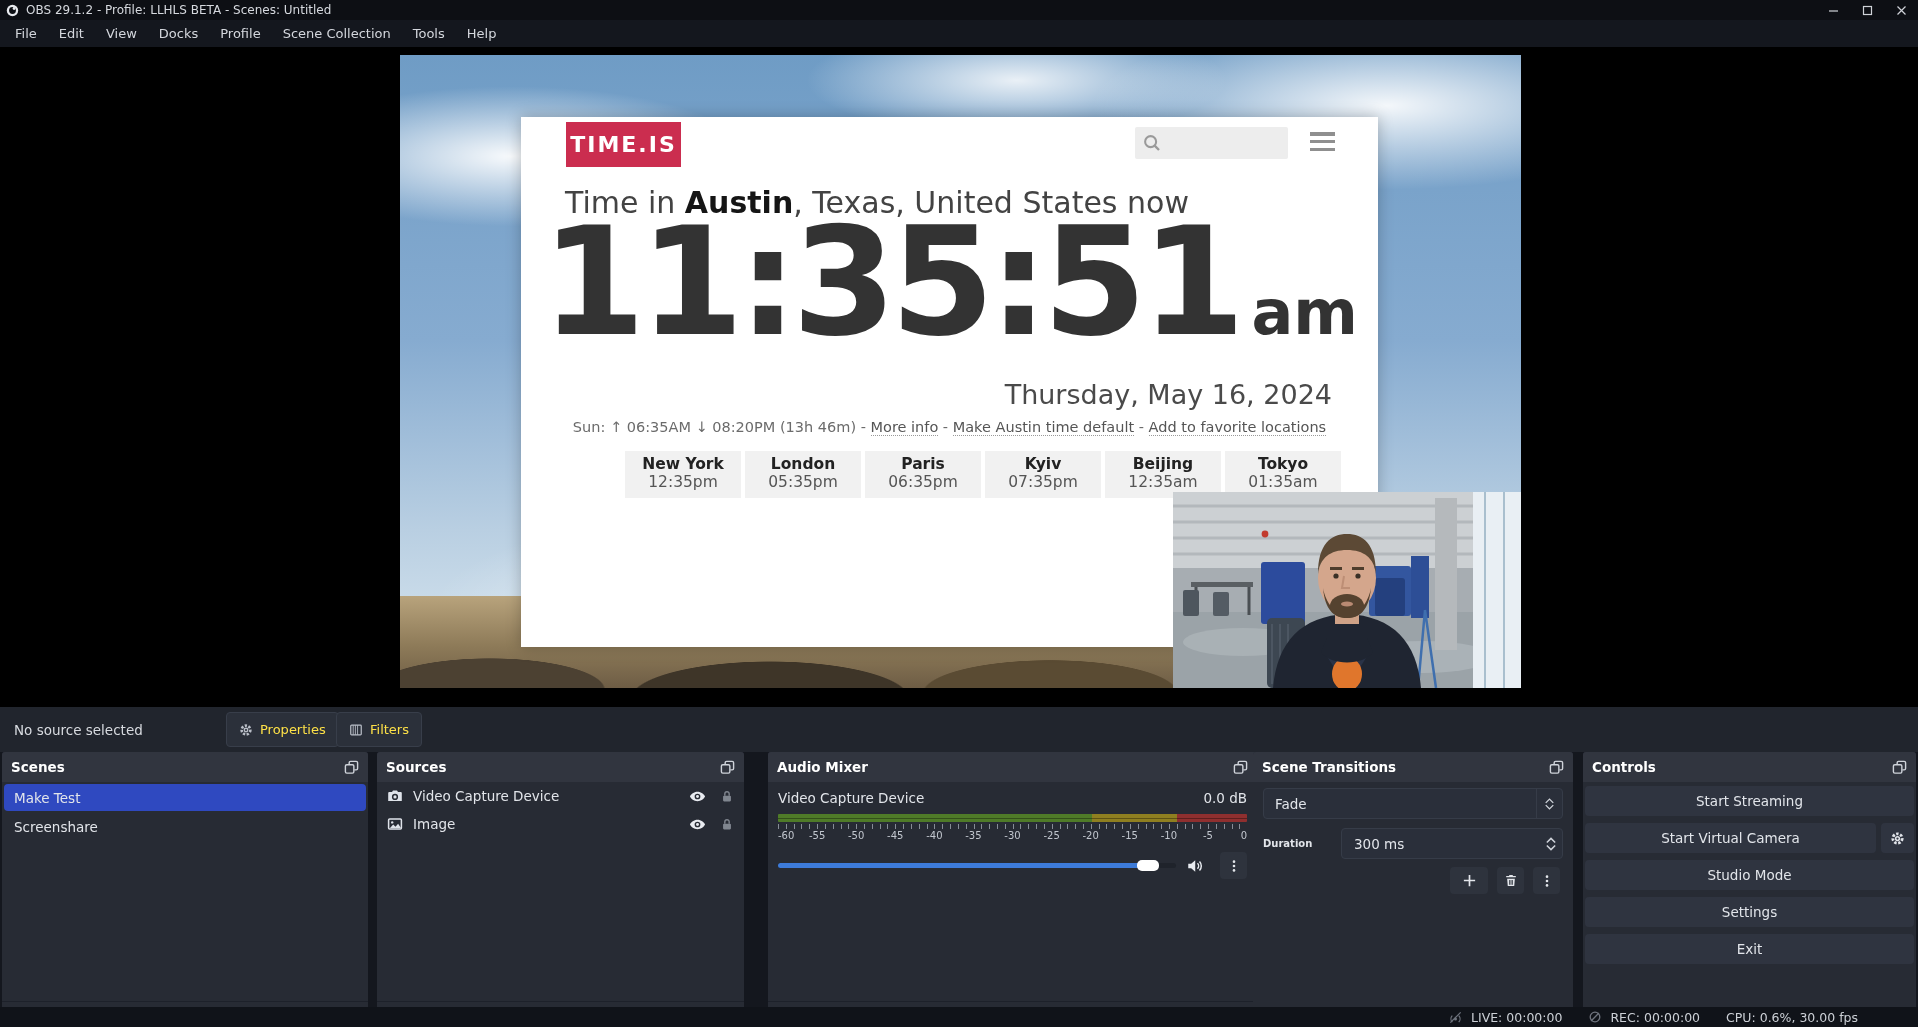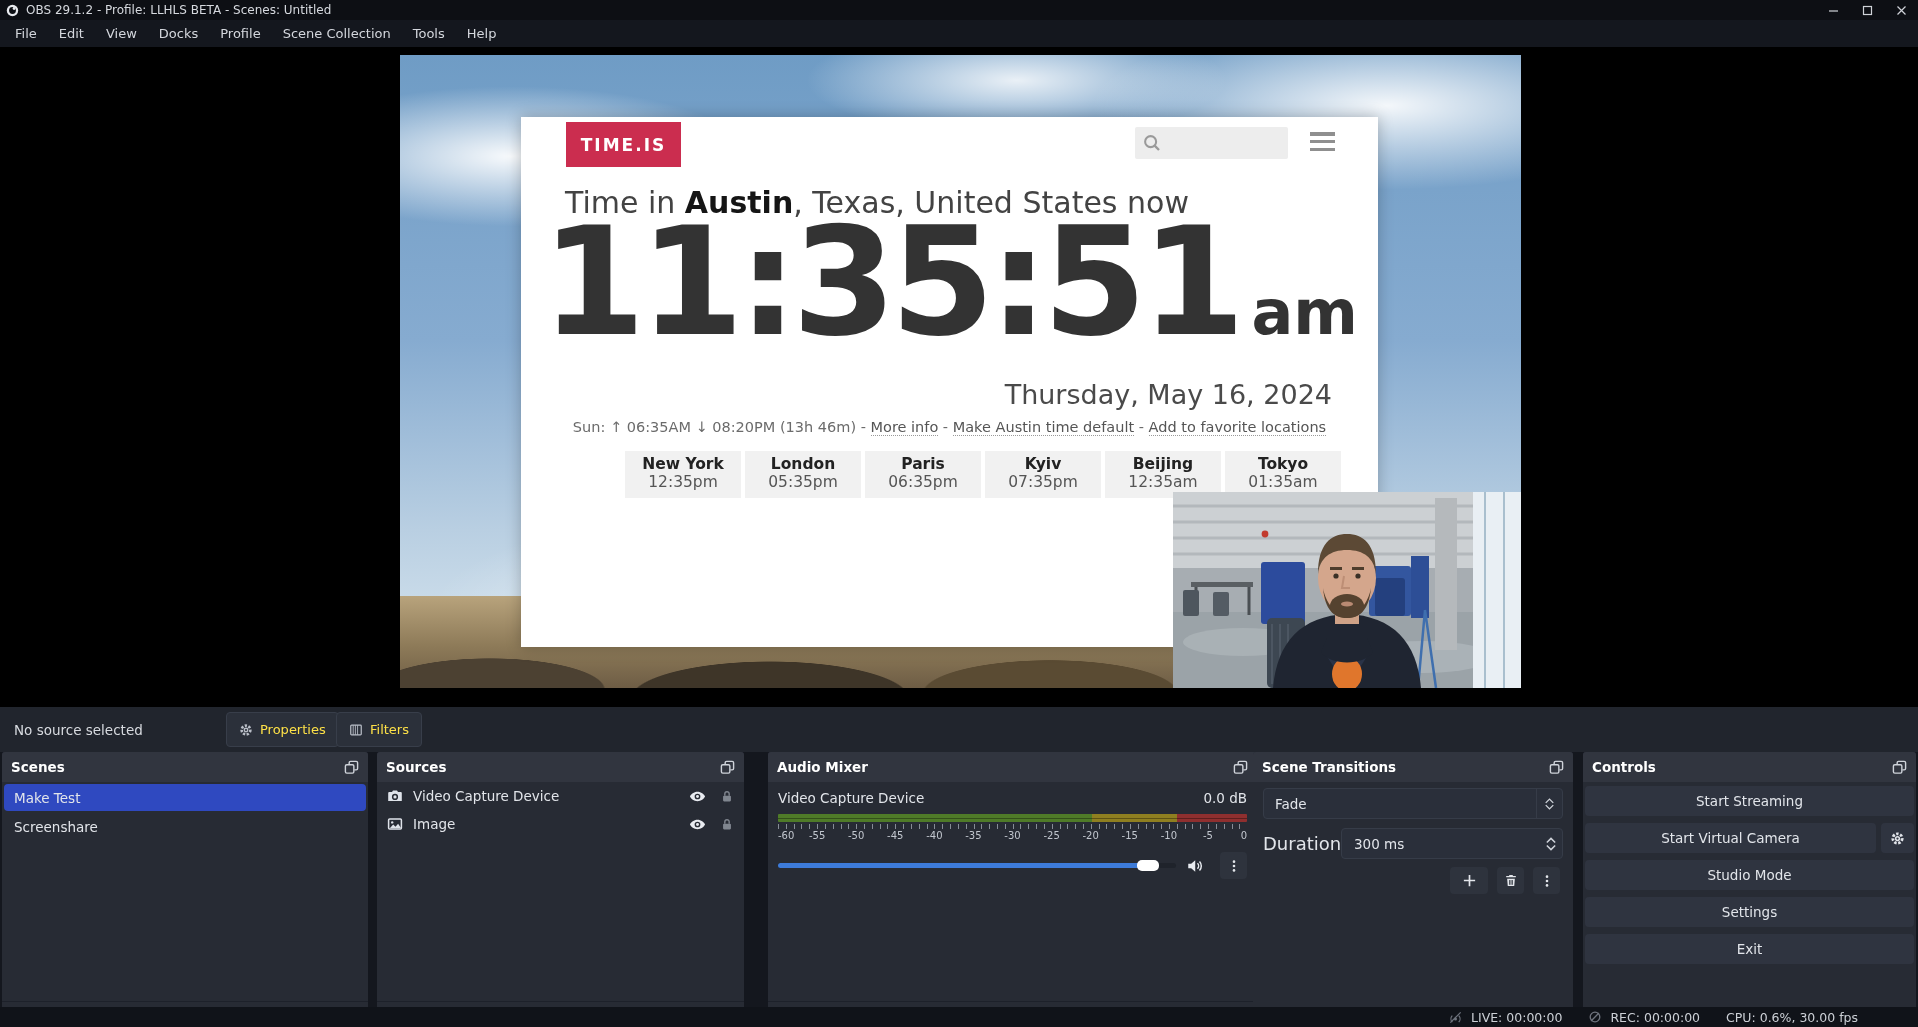--- a/index.html
+++ b/index.html
@@ -34,21 +34,21 @@
       radial-gradient(190px 52px at 8% 102%, #4c4132 60%, rgba(0,0,0,0) 61%),
       radial-gradient(230px 62px at 33% 112%, #3e3528 60%, rgba(0,0,0,0) 61%),
       radial-gradient(210px 55px at 58% 106%, #5a4b33 60%, rgba(0,0,0,0) 61%),
       radial-gradient(250px 64px at 84% 110%, #483d2c 60%, rgba(0,0,0,0) 61%),
       linear-gradient(#b8a37c 0%, #8d7a58 55%, #6e5d45 100%); }
 
   
   .page { position:absolute; left:121px; top:62px; width:857px; height:530px; background:#fff; z-index:2;
           box-shadow:0 0 14px rgba(0,0,0,.25); }
   .ti-logo { position:absolute; left:45px; top:5px; width:115px; height:45px; color:#fff;
-             font-weight:bold; font-size:17px; letter-spacing:2px; display:flex; align-items:center; justify-content:center; }
+             font-weight:bold; font-size:22px; letter-spacing:2px; display:flex; align-items:center; justify-content:center; }
   .ti-search { position:absolute; left:614px; top:10px; width:153px; height:32px; background:#ededed;
                border-radius:2px; display:flex; align-items:center; padding-left:6px; }
   .ti-burger { position:absolute; left:789px; top:15px; width:25px; height:19px;
                display:flex; flex-direction:column; justify-content:space-between; }
   .ti-burger span { display:block; height:3.5px; background:#8f8f8f; }
   .ti-heading { position:absolute; left:44px; top:68px; font-size:30px; color:#434343; white-space:nowrap; }
   .ti-heading b { color:#151515; }
   .ti-clock { position:absolute; left:0; top:90px; width:100%; display:flex; align-items:baseline;
               justify-content:center; white-space:nowrap; color:#333; }
   .ti-clock .digits { font-size:150px; font-weight:bold; letter-spacing:-6px; line-height:1; }
@@ -117,21 +117,21 @@
   .speaker { color:#e8ebf0; margin-left:10px; display:flex; }
   .mixer-kebab { margin-left:auto; }
 
   
   .combo { position:absolute; left:10px; right:10px; top:36px; height:31px; background:#2a2f3a; border:1px solid #363c48;
            border-radius:4px; display:flex; align-items:center; color:#e2e5ea; font-size:13.5px; }
   .combo-label { padding-left:11px; }
   .combo-chevrons { margin-left:auto; width:26px; height:100%; border-left:1px solid #363c48;
                     display:flex; flex-direction:column; align-items:center; justify-content:center; color:#cfd3da; }
   .dur-row { position:absolute; left:10px; right:10px; top:76px; height:31px; display:flex; align-items:center; }
-  .dur-label { color:#e2e5ea; font-size:18px; width:78px; }
+  .dur-label { color:#e2e5ea; font-size:10px; width:78px;font-weight:bold; }
   .spin { position:relative; flex:1; height:31px; background:#2a2f3a; border:1px solid #363c48; border-radius:4px;
           display:flex; align-items:center; color:#e2e5ea; font-size:13.5px; }
   .spin-val { padding-left:12px; }
   .spin-chevrons { margin-left:auto; margin-right:6px; display:flex; flex-direction:column; color:#cfd3da; }
   .trans-btns { position:absolute; right:13px; top:115px; display:flex; gap:9px; }
   .trans-btns .wide { width:38px; }
 
   
   .controls-list { position:absolute; top:34px; left:2px; right:2px; display:flex; flex-direction:column; gap:7px; }
   .ctl-row { display:flex; gap:5px; }

